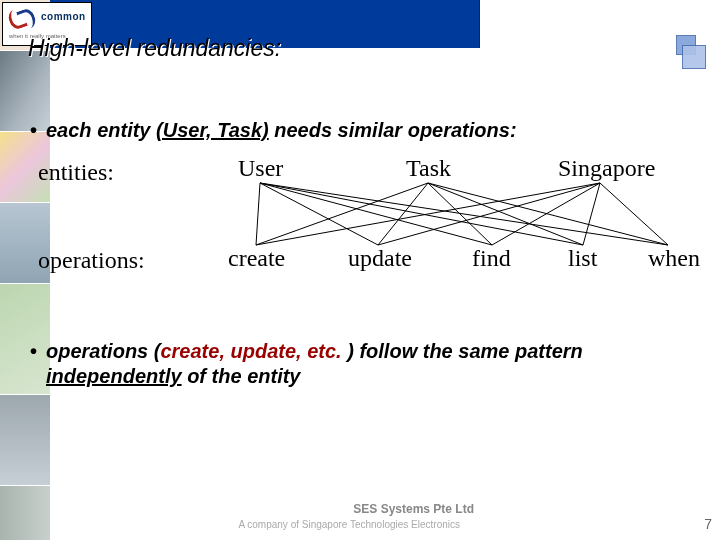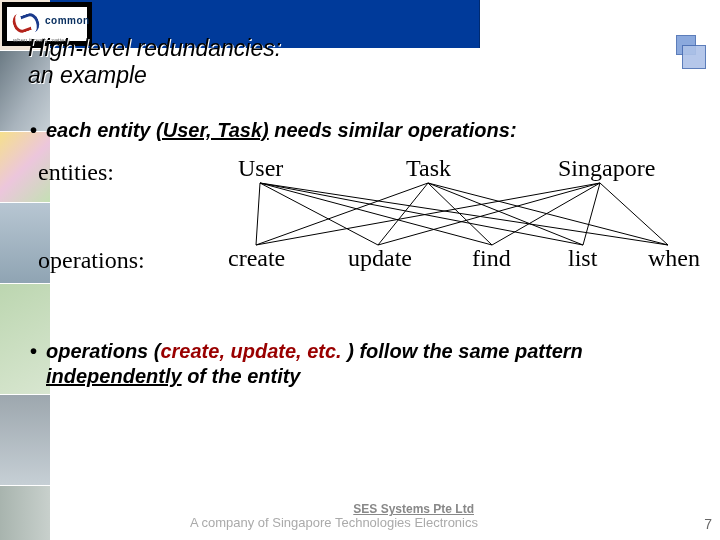--- a/index.html
+++ b/index.html
@@ -13,21 +13,21 @@
   .sb1 { height: 80px; background: linear-gradient(120deg,#6b7a84 0%,#a9b4bd 60%,#c7d0d6 100%); }
   .sb2 { height: 70px; background: linear-gradient(135deg,#f5e08c 0%,#ecc6dc 50%,#c4e0b4 100%); }
   .sb3 { height: 80px; background: linear-gradient(#b7c6d2,#8fa4b3); }
   .sb4 { height: 110px; background: linear-gradient(150deg,#bcd6b0,#d8e6d0); }
   .sb5 { height: 90px; background: linear-gradient(#9da7ae,#c6cfd5); }
   .sb6 { height: 60px; background: linear-gradient(90deg,#a8b4ae,#c8d0cc); }
   .sbline { height:1px;background:#fff;}
 
   
   .header-bar { position: absolute; left: 50px; top: 0; width: 430px; height: 48px; background: #003a9a; border-right: 1px solid #002a70;}
-  .logo-box { position:absolute; left: 2px; top:2px; width: 90px; height: 44px; background:#fff; border:5px solid #000000; padding:2px 4px; font-size:9px; color:#444; }
+  .logo-box { position:absolute; left: 2px; top:2px; width: 90px; height: 44px; background:#fff; border:1px solid #000000; padding:2px 4px; font-size:9px; color:#444; }
   .logo-mark { width: 60px; height:18px; }
   .logo-mark .arc1{ position:absolute; left:6px; top:6px; width:16px;height:20px; border:3px solid #b4241c; border-right:none;border-top:none;border-radius:50% 0 0 50%; transform:rotate(-20deg);}
   .logo-mark .arc2{ position:absolute; left:16px; top:6px; width:16px;height:20px; border:3px solid #1a3a8c; border-left:none;border-bottom:none;border-radius:0 50% 50% 0; transform:rotate(-20deg);}
   .logo-txt { position:absolute; left:38px; top:8px; font-size:10px; font-weight:bold; color:#0a3060; letter-spacing:0.5px;}
   .logo-sub { position:absolute; left:6px; top:30px; font-size:6px; color:#666;}
 
   .decor-sq { position:absolute; border:1px solid #4b6fb3; width:20px; height:20px; opacity:.9;}
   .decor-sq.s1{ right:24px; top:35px; background:#7fa0da;}
   .decor-sq.s2{ right:14px; top:45px; background:#adc2e8; width:24px;height:24px;}
 
@@ -44,22 +44,22 @@
 
   .diagram { position: relative; width: 660px; height: 130px; margin: 8px 0 0 8px; }
   .row-label { position:absolute; left:0; font-family: 'Times New Roman', serif; font-size:24px; color:#000;}
   .rl1 { top:4px; }
   .rl2 { top:92px;text-align:center; }
   .ent, .op { position:absolute; font-family:'Times New Roman', serif; font-size:24px; color:#000; }
   .lines { position:absolute; left:0; top:0;}
 
   
   .footer { position:absolute; left:0; bottom:0; width:720px; height:60px; }
-  .ses-txt { position:absolute; right:246px; bottom:24px; font-size:12px; font-weight:bold; color:#888;text-decoration:underline;}
-  .ses-sub { position:absolute; right:242px; bottom:10px; font-size:13px; color:#aaa;}
+  .ses-txt { position:absolute; right:246px; bottom:24px; font-size:12px; font-weight:bold; color:#888;}
+  .ses-sub { position:absolute; right:260px; bottom:10px; font-size:10px; color:#aaa;}
   .ste-logo { position:absolute; right:40px; bottom:12px; display:flex; align-items:center;}
   .ste-mark { width:30px;height:30px; position:relative; margin-right:6px;}
   .ste-mark span{ position:absolute; width:12px;height:3px; background:#c33; border-radius:2px;}
   .ste-mark .a{transform:rotate(0deg); left:17px;top:13px;}
   .ste-mark .b{transform:rotate(60deg); left:13px;top:20px;}
   .ste-mark .c{transform:rotate(120deg); left:5px;top:20px;}
   .ste-mark .d{transform:rotate(180deg); left:1px;top:13px;}
   .ste-mark .e{transform:rotate(240deg); left:5px;top:6px;}
   .ste-mark .f{transform:rotate(300deg); left:13px;top:6px;}
   .ste-txt { font-size:9px; line-height:1.1; color:#555;}
@@ -94,21 +94,20 @@
         <span class="arc2"></span>
       </div>
     <span class="logo-txt">common</span>
     <span class="logo-sub">when it really matters</span>
   </div>
   <div class="decor-sq s1"></div>
   <div class="decor-sq s2"></div>
 
   <div class="title">
     <span>High-level redundancies:</span>
-    <span class="line2">an example</span>
   </div>
 
   <div class="content">
 
     <div class="bullet">
       <div class="dot">•</div>
       <div class="txt">
         <span>each entity </span><span class="u">(User, Task)</span><span> needs similar operations:</span>
       </div>
     </div>

